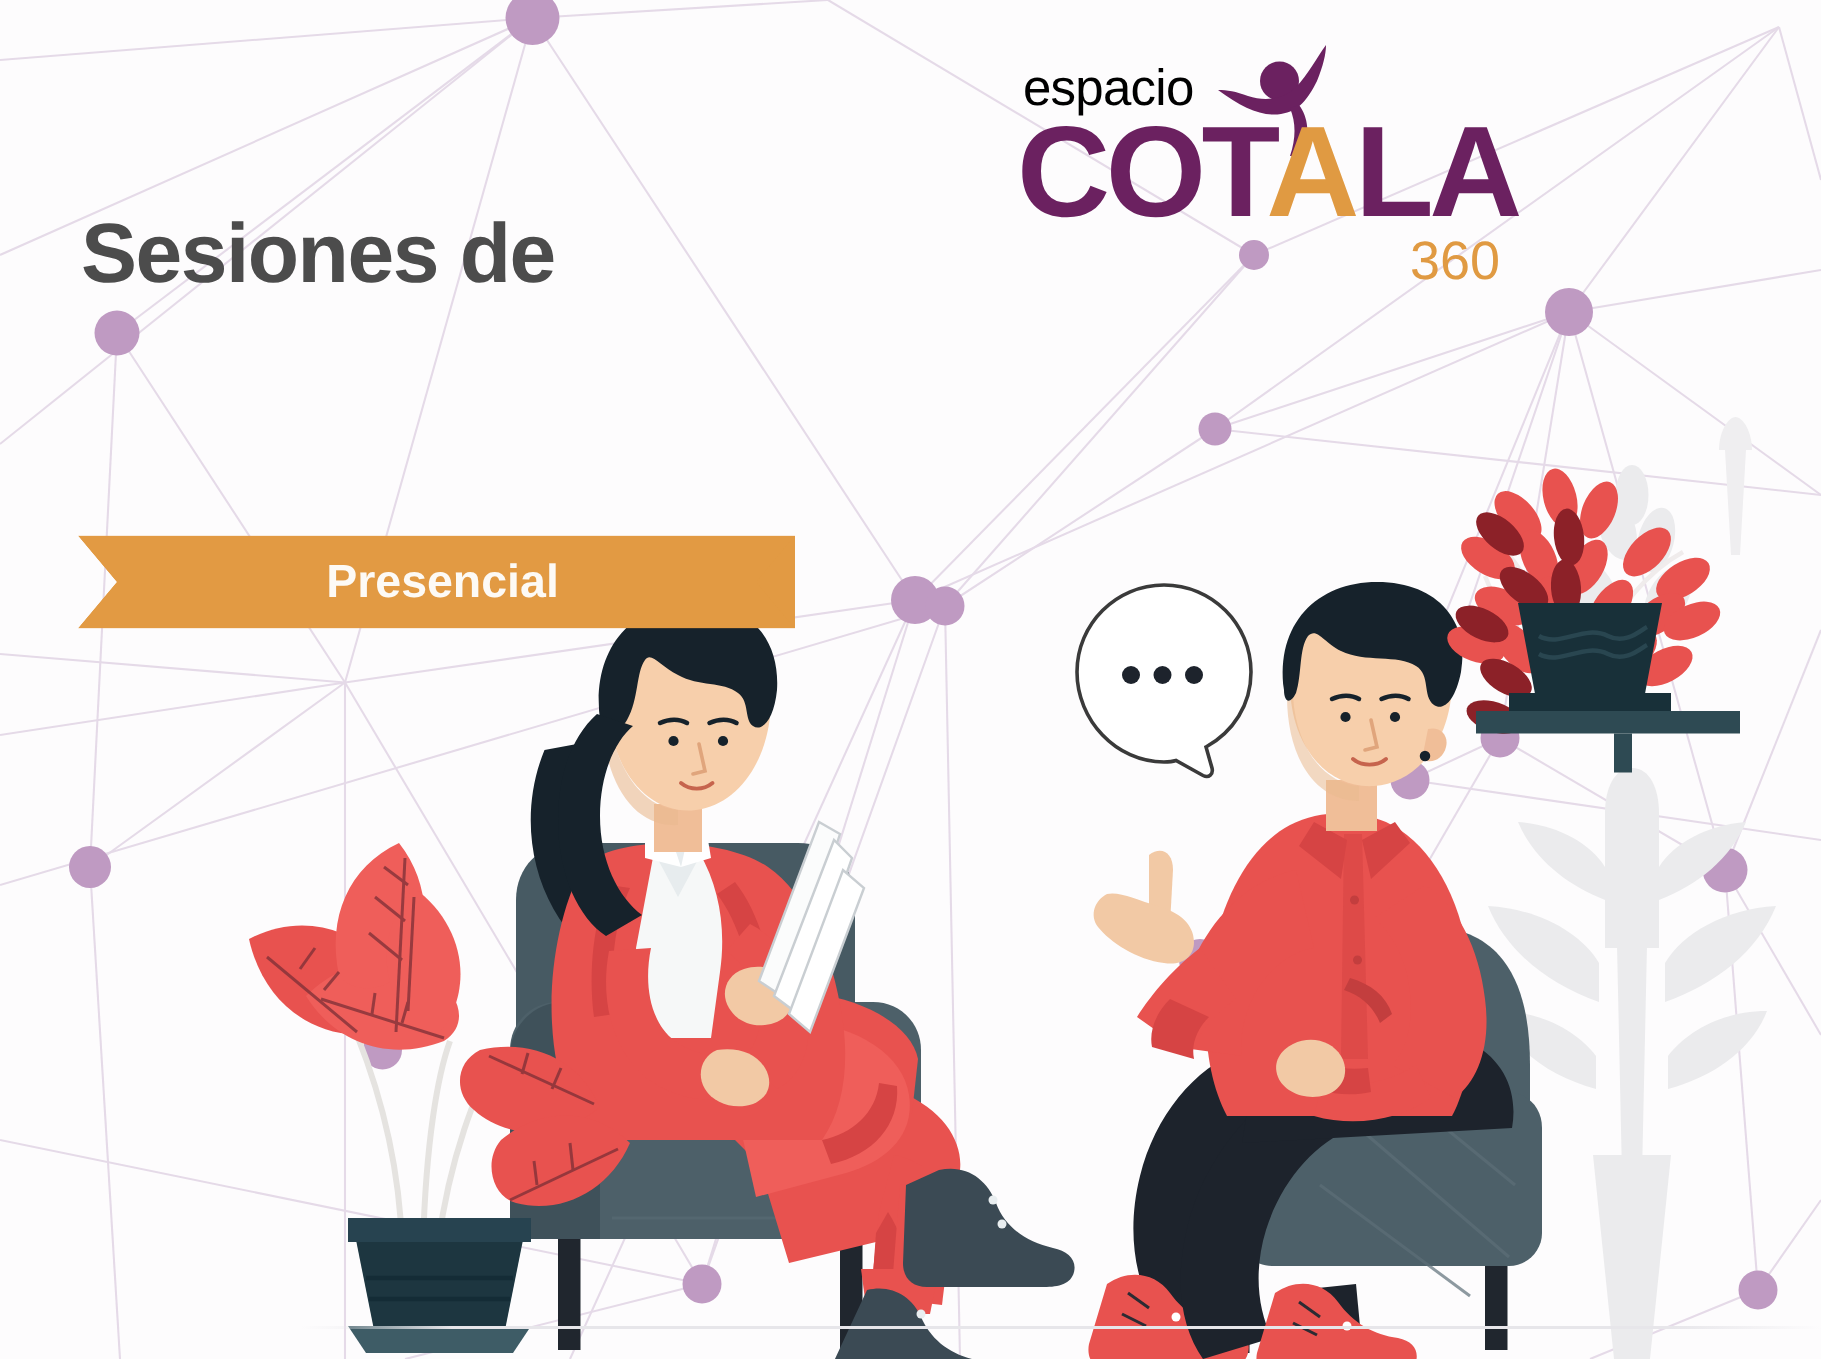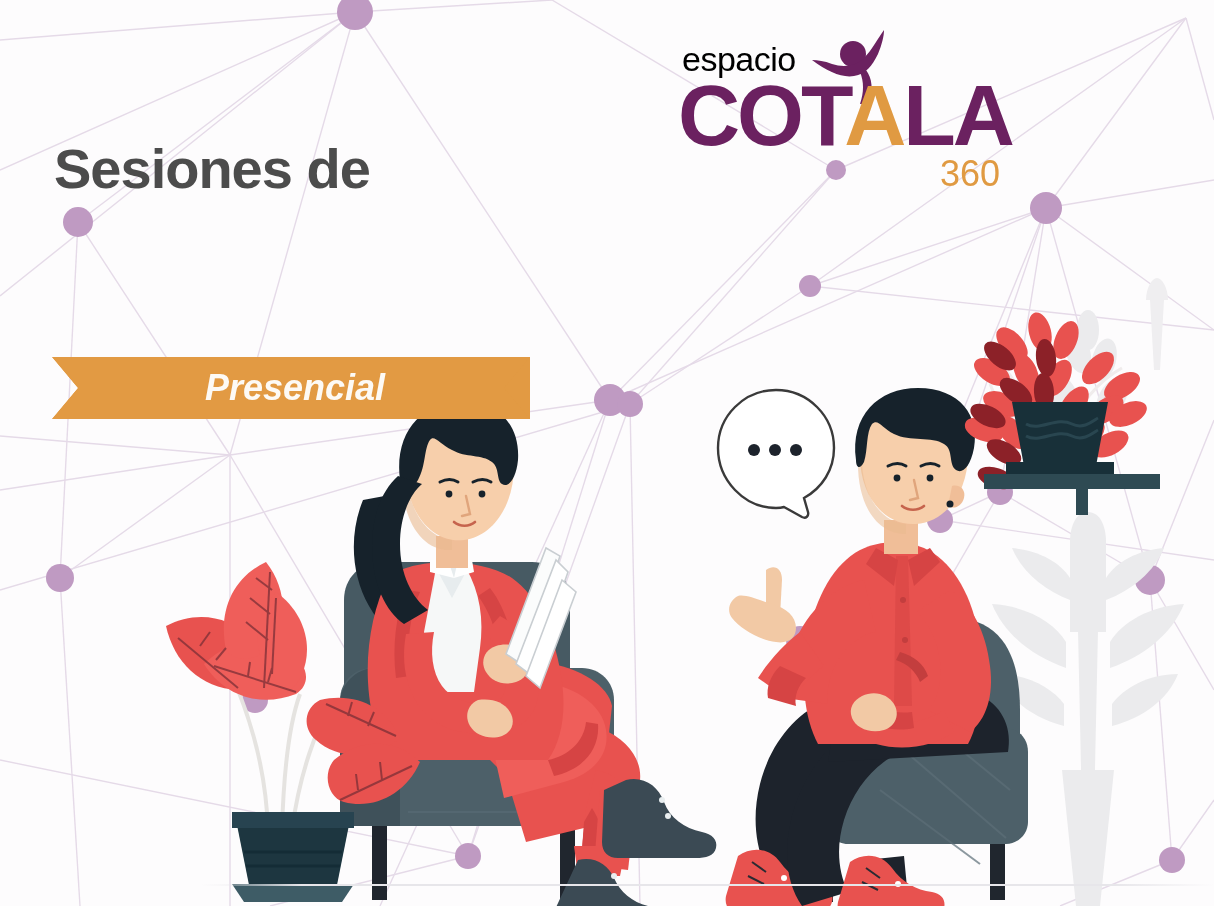--- a/index.html
+++ b/index.html
@@ -57,22 +57,22 @@
     clip-path:polygon(0 0, 100% 0, 100% 100%, 0 100%, 26px 50%);
   }
   .ribbon-inner{
     position:absolute;inset:0;
     background:#e29a43;
     clip-path:polygon(0 0, 100% 0, calc(100% - 26px) 50%, 100% 100%, 0 100%, 26px 50%);
   }
   .ribbon-label{
     position:absolute;left:0;top:0;width:478px;height:62px;
     display:flex;align-items:center;justify-content:center;
-    color:#fdfaf5;font-size:36px;font-weight:700;letter-spacing:0px;
-    padding-left:8px;box-sizing:border-box;font-style:italic;
+    color:#fdfaf5;font-size:31px;font-weight:700;letter-spacing:0px;
+    padding-left:8px;box-sizing:border-box;
   }
 
   
   .illus{position:absolute;left:0;top:0;width:1214px;height:906px;}
 </style>
 </head>
 <body>
 
 <div class="poster">
 

